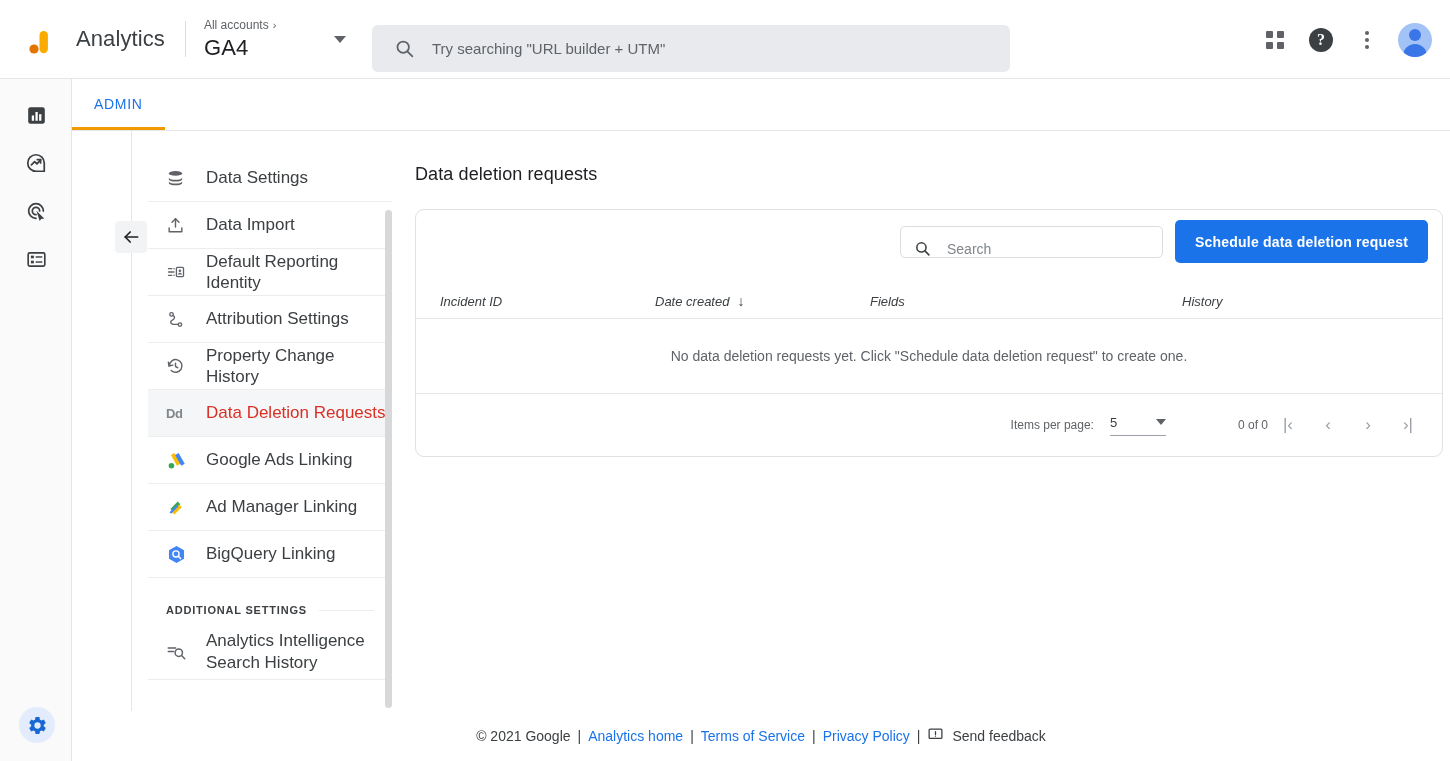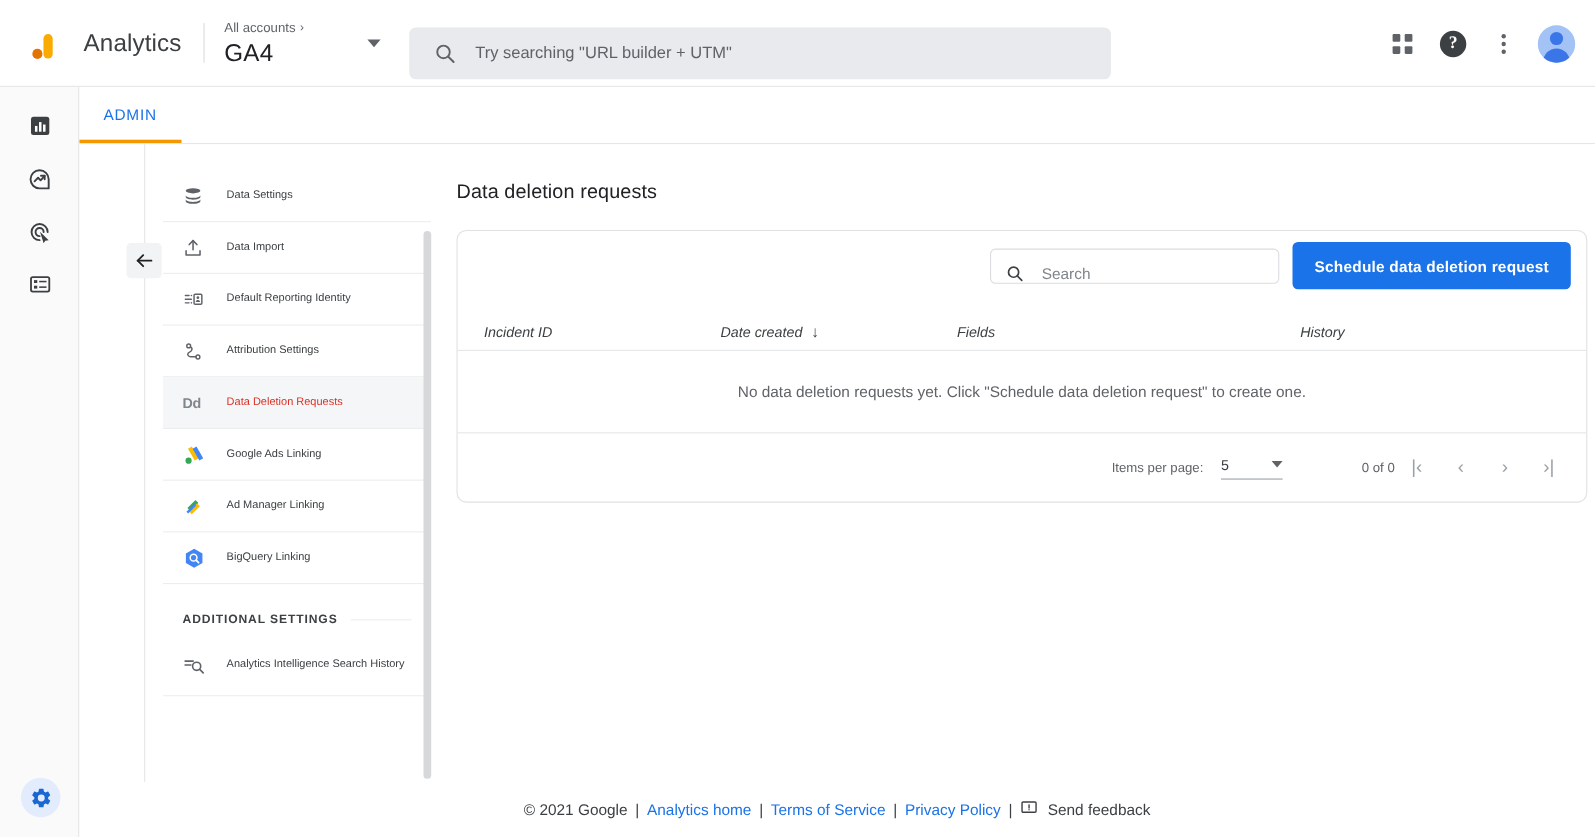--- a/index.html
+++ b/index.html
@@ -155,21 +155,21 @@
     height: 47px; padding-left: 18px;
     border-bottom: 1px solid #eceded;
     cursor: pointer; position: relative;
   }
   .nav-item.selected { background: #f5f6f7; }
   .nav-ico {
     width: 26px; min-width: 26px; display: flex;
     align-items: center; justify-content: flex-start;
   }
   .nav-label {
-    font-size: 10px; color: #3c4043; margin-left: 14px; line-height: 1.25;
+    font-size: 17px; color: #3c4043; margin-left: 14px; line-height: 1.25;
   }
   .nav-item.selected .nav-label { color: #d93025; }
   .dd-glyph {
     font-size: 13px; color: #80868b; font-weight: 700; letter-spacing: -.3px;
   }
   .nav-section {
     display: flex; align-items: center; gap: 12px;
     padding: 26px 18px 8px 18px;
   }
   .nav-section span {
@@ -455,20 +455,30 @@
         <span class="nav-ico">
           <svg width="19" height="19" viewBox="0 0 24 24" fill="none" stroke="#5f6368" stroke-width="1.7">
             <circle cx="7" cy="5.6" r="2.2"></circle>
             <circle cx="17.6" cy="18.4" r="2.2"></circle>
             <path d="M9 7c3.2 1.2 1.6 4.6-1 5.8s-3.4 4 1 5.4h6" stroke-linecap="round"></path>
           </svg>
         </span>
         <span class="nav-label">Attribution Settings</span>
       </div>
 
+      <div class="nav-item">
+        <span class="nav-ico">
+          <svg width="19" height="19" viewBox="0 0 24 24" fill="none" stroke="#5f6368" stroke-width="1.8">
+            <path d="M4.2 11a8 8 0 1 1 2.4 6" stroke-linecap="round"></path>
+            <polyline points="3,6.5 3.8,11.4 8.6,10.2" stroke-linecap="round" stroke-linejoin="round"></polyline>
+            <polyline points="12,7.8 12,12 15,13.6" stroke-linecap="round" stroke-linejoin="round"></polyline>
+          </svg>
+        </span>
+        <span class="nav-label">Property Change History</span>
+      </div>
 
       <div class="nav-item selected">
         <span class="nav-ico">
           <span class="dd-glyph">Dd</span>
         </span>
         <span class="nav-label">Data Deletion Requests</span>
       </div>
 
 
       <div class="nav-item">

